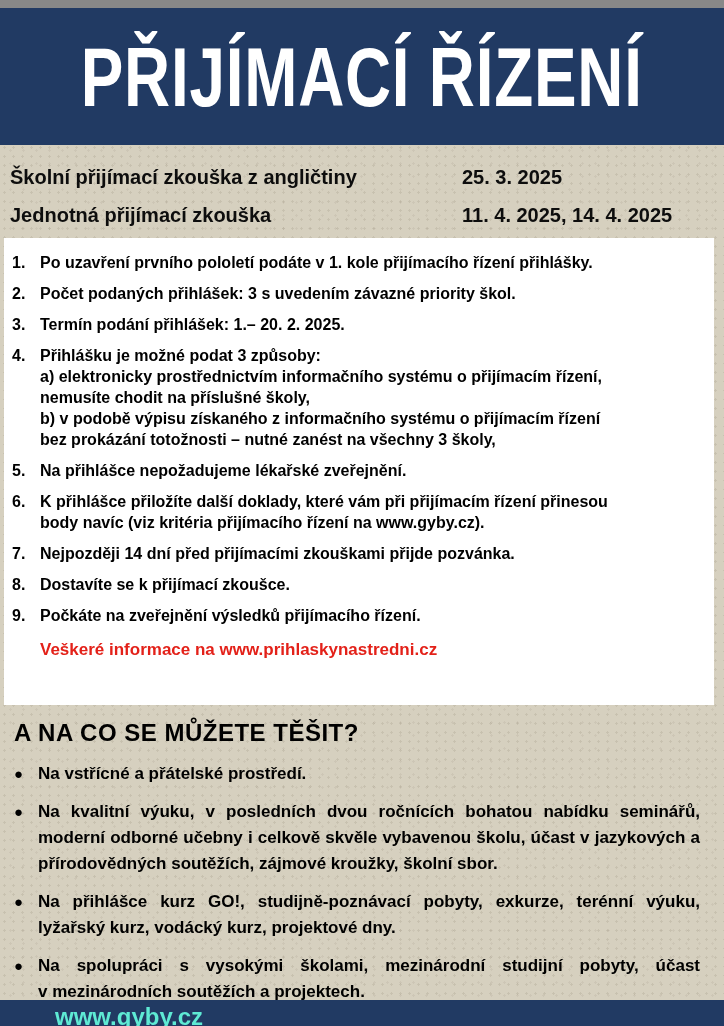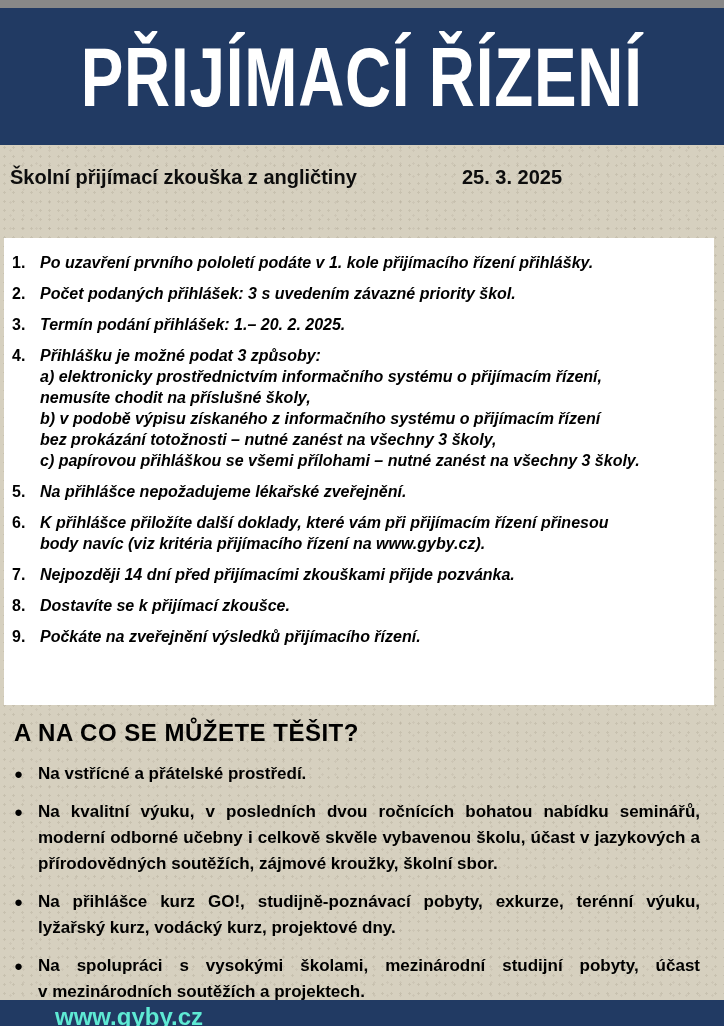--- a/index.html
+++ b/index.html
@@ -52,21 +52,21 @@
     padding:14px 20px 10px 8px;
     overflow:hidden;
   }
   .step {
     display:flex;
     margin-bottom:10px;
     font-size:16px;
     line-height:21px;
   }
   .step-num { width:28px; flex:none; }
-  .step-body { flex:1;font-style:italic; }
+  .step-body { flex:1; }
   .step-text, .step-subitem { white-space:pre-line; }
   .notice {
     margin:14px 0 0 28px;
     font-size:17px;
     color:#e32119;
   }
   .highlights { padding:8px 24px 0 14px; }
   .highlights-title {
     text-align:left;
     font-size:24px;
@@ -99,20 +99,24 @@
 
   <div class="header">
     <div class="page-title">PŘIJÍMACÍ ŘÍZENÍ</div>
   </div>
 
   <div class="schedule">
     <div class="schedule-row">
       <span>Školní přijímací zkouška z angličtiny</span>
       <span>25. 3. 2025</span>
     </div>
+    <div class="schedule-row">
+      <span>Jednotná přijímací zkouška</span>
+      <span>11. 4. 2025, 14. 4. 2025</span>
+    </div>
   </div>
 
   <div class="list-panel">
 
     <div class="step">
       <span class="step-num">1.</span>
       <div class="step-body">
           <div class="step-text">Po uzavření prvního pololetí podáte v 1. kole přijímacího řízení přihlášky.</div>
         </div>
     </div>
@@ -132,21 +136,20 @@
     </div>
 
     <div class="step">
       <span class="step-num">4.</span>
       <div class="step-body">
         <div class="step-text">Přihlášku je možné podat 3 způsoby:</div>
         <div class="step-subitem">a) elektronicky prostřednictvím informačního systému o přijímacím řízení,
 nemusíte chodit na příslušné školy,</div>
         <div class="step-subitem">b) v podobě výpisu získaného z informačního systému o přijímacím řízení
 bez prokázání totožnosti – nutné zanést na všechny 3 školy,</div>
-        <div class="step-subitem">c) papírovou přihláškou se všemi přílohami – nutné zanést na všechny 3 školy.</div>
       </div>
     </div>
 
     <div class="step">
       <span class="step-num">5.</span>
       <div class="step-body">
           <div class="step-text">Na přihlášce nepožadujeme lékařské zveřejnění.</div>
         </div>
     </div>
 
@@ -172,20 +175,21 @@
         </div>
     </div>
 
     <div class="step">
       <span class="step-num">9.</span>
       <div class="step-body">
           <div class="step-text">Počkáte na zveřejnění výsledků přijímacího řízení.</div>
         </div>
     </div>
 
+    <div class="notice">Veškeré informace na www.prihlaskynastredni.cz</div>
   </div>
 
   <div class="highlights">
     <div class="highlights-title">A NA CO SE MŮŽETE TĚŠIT?</div>
 
     <div class="bullet">
       <span class="bullet-marker">●</span>
       <div class="bullet-text">Na vstřícné a přátelské prostředí.</div>
     </div>
 

